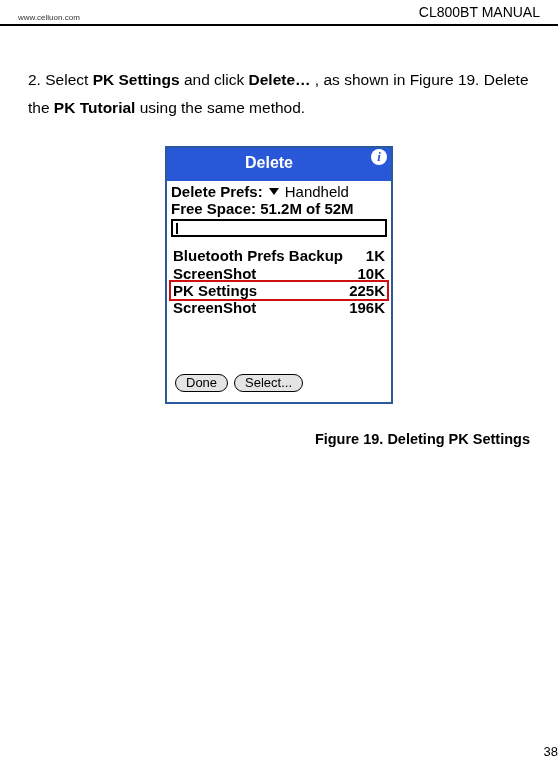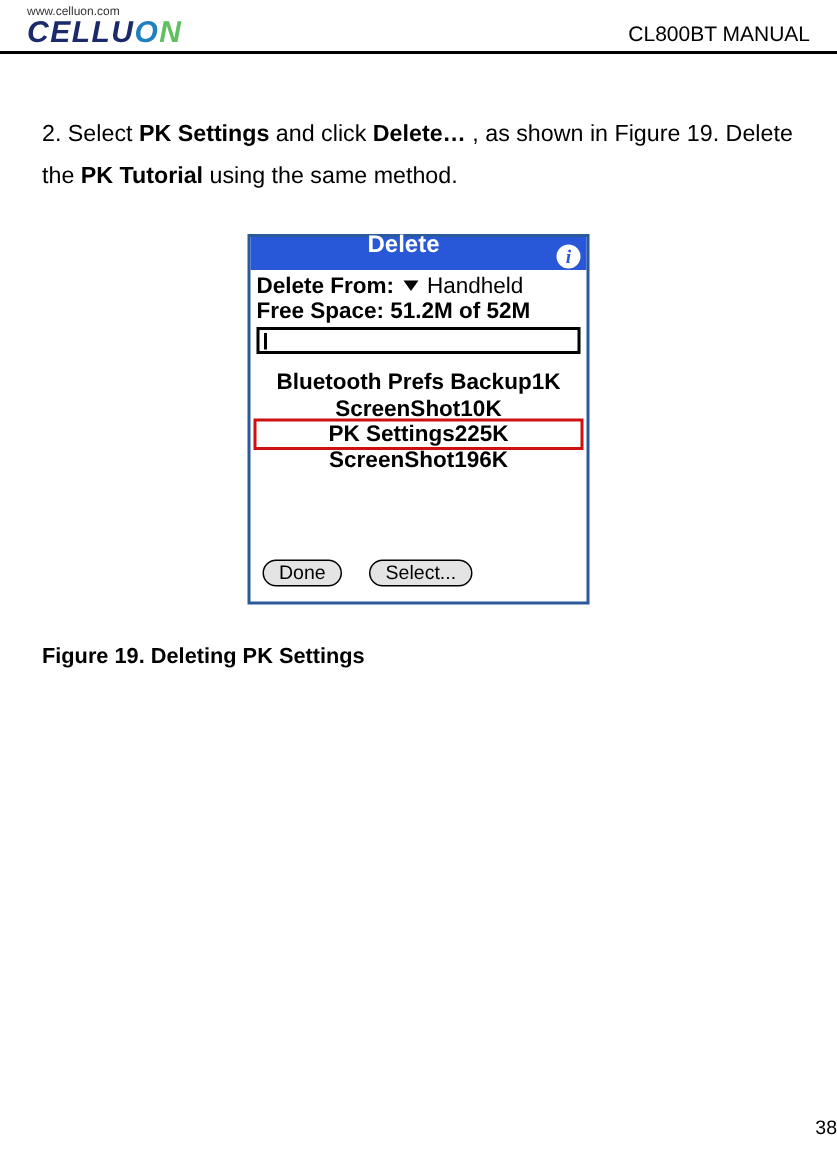--- a/index.html
+++ b/index.html
@@ -56,24 +56,24 @@
       width: 228px;
       border: 2px solid #2a5a9a;
       background: #fff;
       font-family: "Arial Black", sans-serif;
       font-weight: 900;
     }
     .palm-title {
       background: #2858d8;
       color: #fff;
       display: flex;
-      align-items: flex-end;
+      align-items: flex-start;
       justify-content: space-between;
       padding: 1px 4px 1px 0;
-      height: 22px;
+      height: 33px;
     }
     .palm-title-text {
       flex: 1;
       text-align: center;
       font-weight: 900;
       font-size: 16px;
     }
     .info-icon {
       width: 16px;
       height: 16px;
@@ -123,91 +123,88 @@
       top: 2px;
       width: 2px;
       height: 11px;
       background: #000;
     }
     .file-list {
       margin-top: 4px;
     }
     .file-row {
       display: flex;
-      justify-content: center;
+      justify-content: space-between;
       font-size: 15px;
       font-weight: 900;
       padding: 0 2px;
       line-height: 1.15;
     }
     .file-row.highlight {
       border: 2px solid #d01010;
       margin: -2px -2px;
       padding: 0 2px;
     }
     .file-list-spacer {
       height: 54px;
     }
     .palm-buttons {
       display: flex;
-      gap: 18px;
+      gap: 6px;
       padding: 4px 4px 4px 4px;
     }
     .palm-btn {
       border: 1.5px solid #000;
       border-radius: 10px;
       background: #e4e4e4;
       font-size: 13px;
       font-weight: 400;
       font-family: Arial, sans-serif;
       padding: 0px 10px;
       line-height: 16px;
     }
     .caption {
-      text-align: left;
+      text-align: right;
       font-weight: bold;
       font-size: 14.5px;
       margin-top: 22px;
     }
     .page-num {
       position: absolute;
       bottom: 14px;
       left: 0;
       right: 0;
       text-align: right;
       font-size: 13px;
     }
   </style>
 </head>
 <body>
 
 <div class="header-bar">
   <div class="logo-area">
     <span class="logo-url">www.celluon.com</span>
-    <span class="logo-brand">
-      <span>CELLU</span><span class="o1">O</span><span class="o2">N</span>
-    </span>
   </div>
   <div class="manual-title">CL800BT MANUAL</div>
 </div>
 
 <div class="content">
   <p>
     <span>2. Select </span><b>PK Settings</b><span> and click </span><b>Delete…</b><span> , as shown in Figure 19. Delete the </span><b>PK Tutorial</b><span> using the same method.</span>
   </p>
 
   <div class="screenshot-wrap">
     <div class="palm-screen">
       <div class="palm-title">
         <span class="palm-title-text">Delete</span>
         <span class="info-icon">i</span>
       </div>
       <div class="palm-body">
         <div class="palm-line">
-          <span>Delete From:</span>
+          <span>Delete Prefs:</span>
           <span class="dropdown-arrow"></span>
           <span class="thin">Handheld</span>
         </div>
         <div class="palm-line">
           <span>Free Space: 51.2M of 52M</span>
         </div>
         <div class="palm-input"></div>
         <div class="file-list">
           <div class="file-row">
             <span>Bluetooth Prefs Backup</span>

